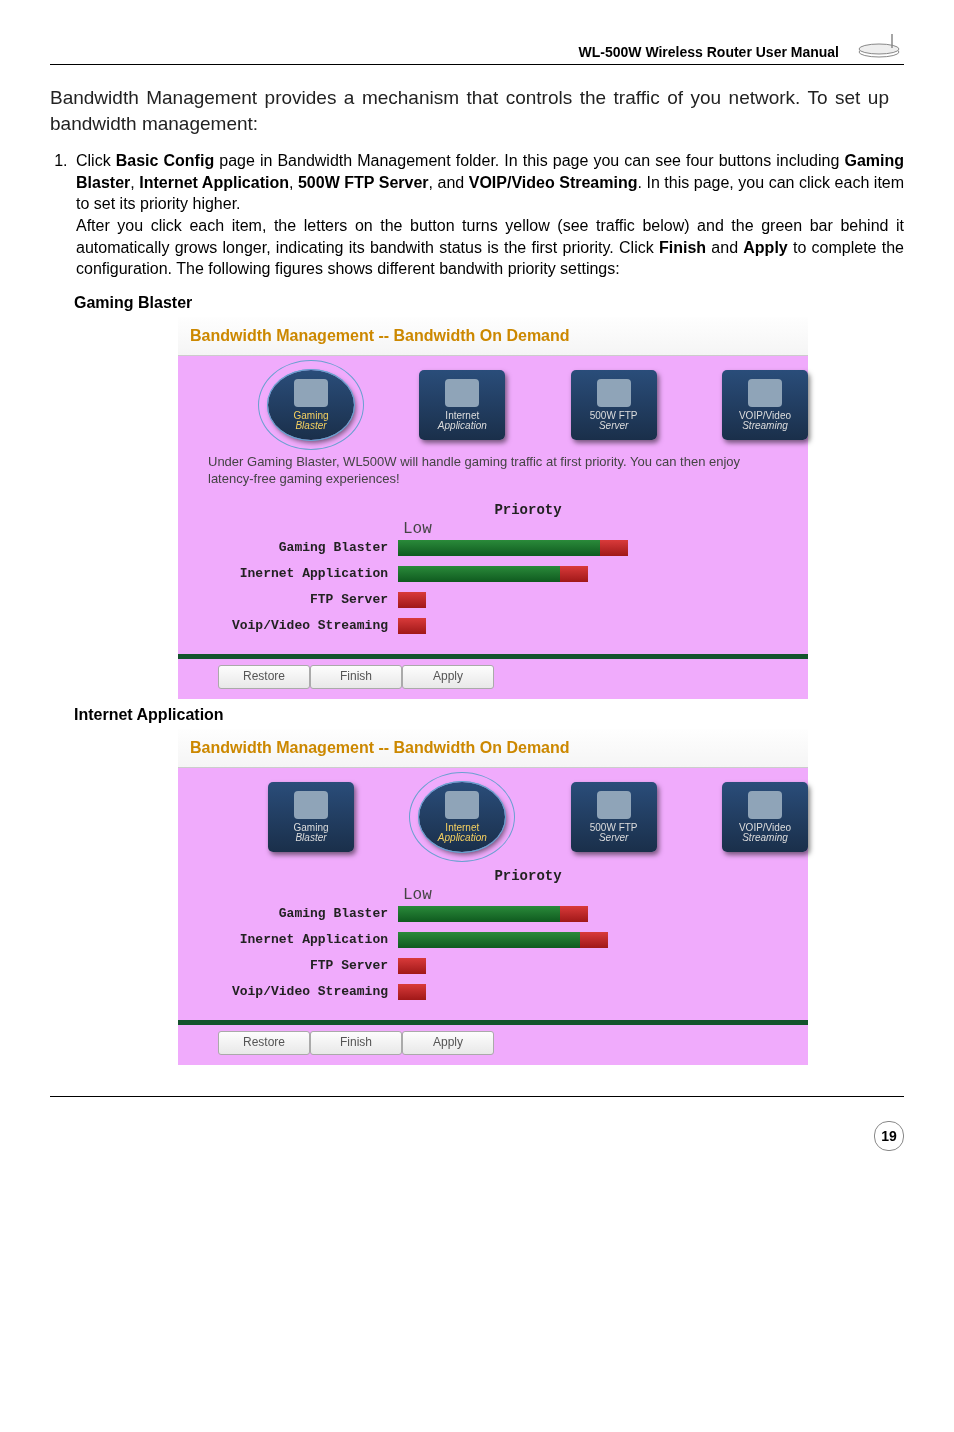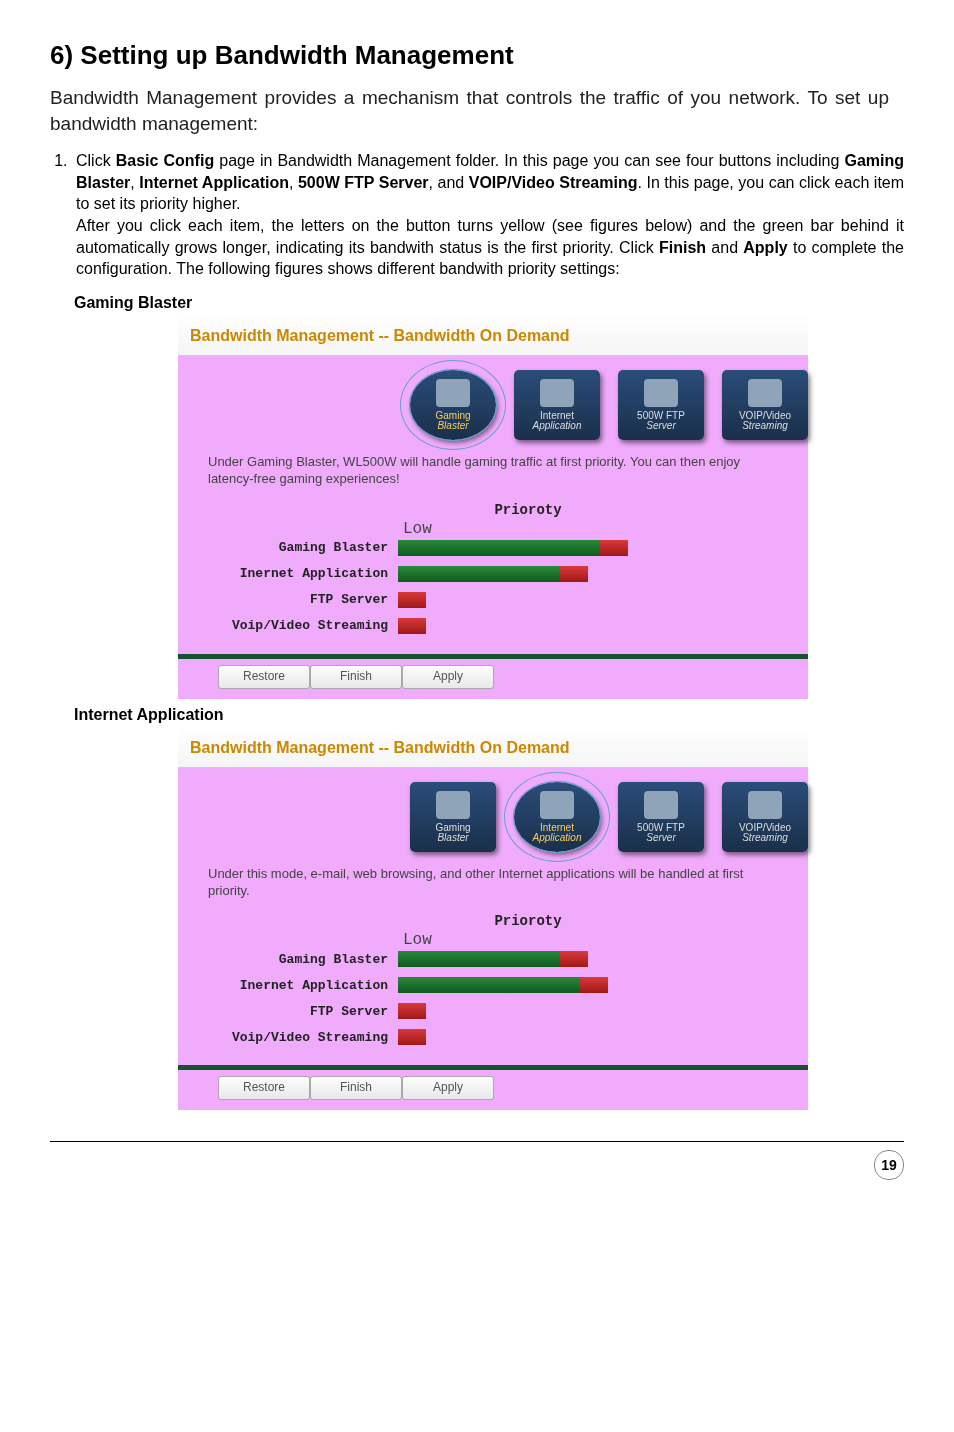--- a/index.html
+++ b/index.html
@@ -73,21 +73,21 @@
     color: #cc8800;
     font-weight: bold;
     font-size: 16px;
     padding: 10px 12px;
     border-bottom: 1px solid #ccc;
     background: linear-gradient(#fefefe, #f5f5f5);
   }
   .mode-row {
     display: flex;
     gap: 18px;
-    justify-content: flex-end;
+    justify-content: space-between;
     padding: 14px 0 10px 90px;
   }
   .mode-btn {
     width: 86px;
     height: 70px;
     border-radius: 5px;
     background: linear-gradient(#2a4d7a, #1a2f4a);
     box-shadow: 2px 3px 5px rgba(0,0,0,0.5);
     display: flex;
     flex-direction: column;
@@ -191,48 +191,58 @@
     background: linear-gradient(#fdfdfd, #e8e8e8);
     border: 1px solid #aaa;
     border-radius: 3px;
   }
   .footer-row {
     display: flex;
     justify-content: flex-end;
     align-items: center;
     border-top: 1.5px solid #000;
     margin-top: 30px;
-    padding-top: 8px;
+    padding-top: 24px;
   }
   .page-num {
     width: 28px;
     height: 28px;
     border: 1px solid #888;
     border-radius: 14px;
     text-align: center;
     line-height: 28px;
     font-size: 14px;
     font-weight: bold;
   }
 </style>
 </head>
 <body>
 
 <div class="page">
 
-
-  <h2 class="section-title">6) Setting up Bandwidth Management</h2>
+  <div class="header-row">
+    <div class="header-spacer"></div>
+    <div class="header-title">WL-500W Wireless Router User Manual</div>
+    <span class="router-icon">
+      <svg viewBox="0 0 50 30">
+          <ellipse cx="25" cy="22" rx="20" ry="5" fill="none" stroke="#888" stroke-width="1"></ellipse>
+          <ellipse cx="25" cy="19" rx="20" ry="5" fill="#eee" stroke="#888" stroke-width="1"></ellipse>
+          <line x1="38" y1="4" x2="38" y2="18" stroke="#888" stroke-width="1.5"></line>
+        </svg>
+    </span>
+  </div>
+
 
   <p class="intro">Bandwidth Management provides a mechanism that controls the traffic of you network. To set up bandwidth management:</p>
 
   <ol class="steps">
     <li>
       <span>Click </span><b>Basic Config</b><span> page in Bandwidth Management folder. In this page you can see four buttons including </span><b>Gaming Blaster</b><span>, </span><b>Internet Application</b><span>, </span><b>500W FTP Server</b><span>, and </span><b>VOIP/Video Streaming</b><span>. In this page, you can click each item to set its priority higher.</span>
       <br>
-      <span>After you click each item, the letters on the button turns yellow (see figures below) and the green bar behind it automatically grows longer, indicating its bandwith status is the first priority. Click </span><b>Finish</b><span> and </span><b>Apply</b><span> to complete the configuration. The following figures shows different bandwith priority settings:</span>
+      <span>After you click each item, the letters on the button turns yellow (see traffic below) and the green bar behind it automatically grows longer, indicating its bandwith status is the first priority. Click </span><b>Finish</b><span> and </span><b>Apply</b><span> to complete the configuration. The following figures shows different bandwith priority settings:</span>
     </li>
   </ol>
 
   <div class="indent-block">
     <div class="subhead">Gaming Blaster</div>
 
     <div class="screenshot">
       <div class="ss-title-bar">Bandwidth Management -- Bandwidth On Demand</div>
       <div class="mode-row">
         <div class="mode-btn selected active-label">
@@ -321,21 +331,20 @@
           <div class="mode-icon"></div>
           <div class="mode-lbl1">500W FTP</div>
           <div class="mode-lbl2">Server</div>
         </div>
         <div class="mode-btn">
           <div class="mode-icon"></div>
           <div class="mode-lbl1">VOIP/Video</div>
           <div class="mode-lbl2">Streaming</div>
         </div>
       </div>
-      <div class="desc-text">Under this mode, e-mail, web browsing, and other Internet applications will be handled at first priority.</div>
       <div class="priority-block">
         <div class="prio-title">Prioroty</div>
         <div class="low-lbl">Low</div>
         <div class="prio-row">
           <div class="prio-label">Gaming Blaster</div>
           <div class="prio-bar-track">
               <div class="prio-bar-fill">
                 <div class="seg-green" style="width:162px"></div>
                 <div class="seg-red"></div>
               </div>

